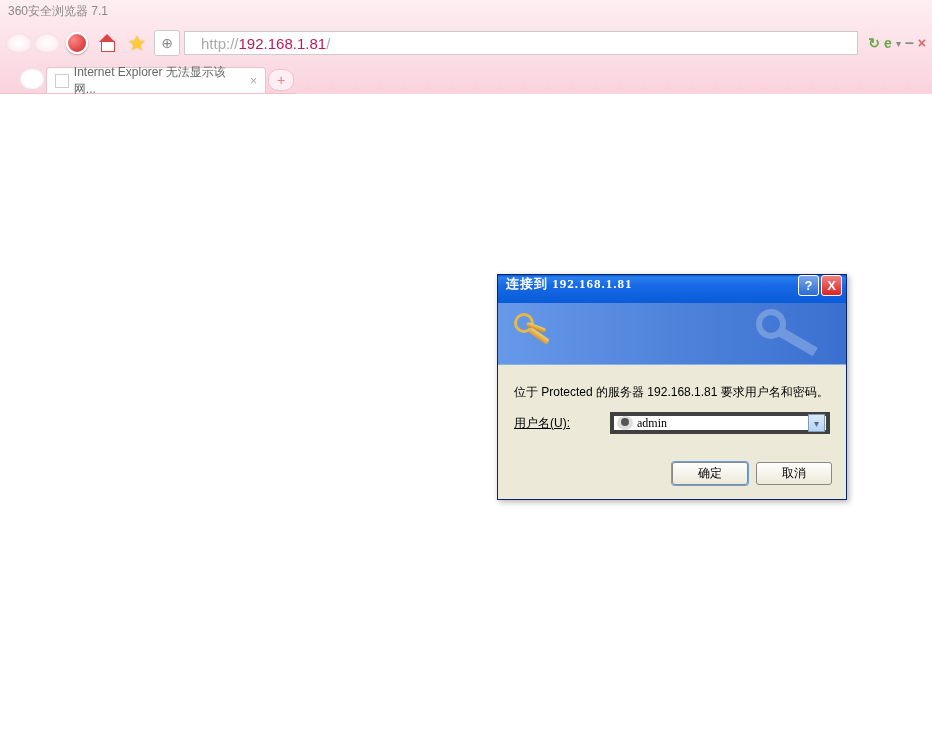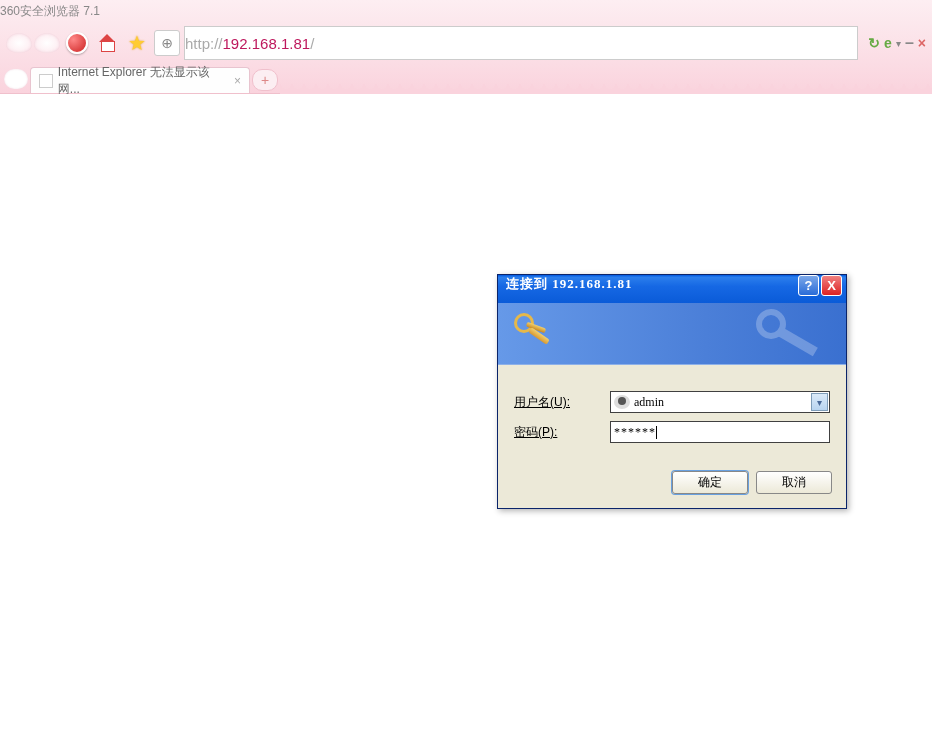--- a/index.html
+++ b/index.html
@@ -12,20 +12,21 @@
   position: relative;
   overflow: hidden;
 }
 
 
 .browser-titlebar {
   height: 22px;
   background: linear-gradient(to bottom, #fdeef2, #fce8ed);
   display: flex;
   align-items: center;
+  padding-left: 8px;
   color: #888;
   font-size: 12px;
 }
 
 .browser-toolbar {
   height: 42px;
   background: linear-gradient(to bottom, #fce8ed, #fbdce4);
   display: flex;
   align-items: center;
   padding: 0 6px;
@@ -100,26 +101,26 @@
   display: flex;
   align-items: center;
   justify-content: center;
   background: #fff;
   color: #888;
   font-size: 14px;
 }
 
 .addr-bar {
   flex: 1;
-  height: 34px;
+  height: 24px;
   border: 1px solid #ccc;
   background: #fff;
   display: flex;
   align-items: center;
-  padding: 0 0;
+  padding: 0 16px;
   font-size: 15px;
   font-family: Arial, sans-serif;
 }
 .addr-protocol { color: #aaa; }
 .addr-host { color: #be185d; font-weight: normal; }
 .addr-path { color: #aaa; }
 
 .toolbar-right {
   display: flex;
   align-items: center;
@@ -130,21 +131,21 @@
 .icon-e { color: #6a4; font-size: 14px; font-weight: bold; }
 .icon-down { color: #888; font-size: 10px; }
 .icon-minus { color: #888; font-size: 16px; font-weight: bold; }
 .icon-x { color: #d66; font-size: 14px; font-weight: bold; }
 
 .tab-strip {
   height: 30px;
   background: linear-gradient(to bottom, #fbdce4, #fad3dd);
   display: flex;
   align-items: flex-end;
-  padding-left: 4px;
+  padding-left: 20px;
   gap: 2px;
   border-bottom: 1px solid #f0c0cc;
 }
 .cloud-icon {
   width: 24px;
   height: 20px;
   background: #fff;
   border-radius: 10px;
   margin-bottom: 4px;
   box-shadow: inset 0 0 2px rgba(200,120,150,0.3);
@@ -319,21 +320,21 @@
 .dialog-text { line-height: 1.6; margin-bottom: 10px; }
 .form-row {
   display: flex;
   align-items: center;
   margin-top: 8px;
 }
 .form-label { width: 96px; text-decoration: underline; }
 .form-field {
   flex: 1;
   height: 22px;
-  border: 1px solid #404040;
+  border: 4px solid #404040;
   background: #fff;
   display: flex;
   align-items: center;
   padding: 0 3px;
   font-size: 12px;
   font-family: "SimSun", Tahoma;
 }
 .combo {
   justify-content: space-between;
 }
@@ -458,38 +459,32 @@
         <div class="key-ring"></div>
         <div class="key-shaft2"></div>
         <div class="key-shaft"></div>
       </div>
       <div class="banner-ghost">
         <div class="gk"></div>
         <div class="gk2"></div>
       </div>
     </div>
     <div class="dialog-body">
+      <div class="dialog-text">位于 Protected 的服务器 192.168.1.81 要求用户名和密码。</div>
 
       <div class="form-row">
         <div class="form-label">用户名(U):</div>
         <div class="form-field combo">
           <span style="display:flex;align-items:center;">
             <span class="combo-head"></span>
             <span>admin</span>
           </span>
           <div class="combo-arrow">▾</div>
         </div>
       </div>
 
-      <div class="form-row">
-        <div class="form-label">密码(P):</div>
-        <div class="form-field pwd-field">
-          <span>******</span>
-            <span class="cursor-caret"></span>
-        </div>
-      </div>
     </div>
     <div class="dialog-buttons">
       <button class="dlg-btn">确定</button>
       <button class="dlg-btn">取消</button>
     </div>
   </div>
 </div>
 
 </body></html>

